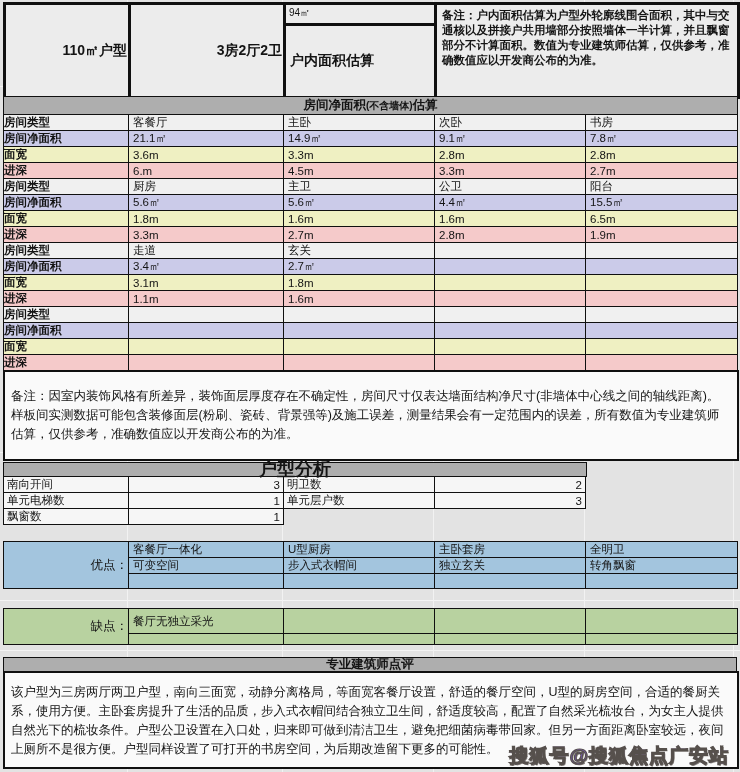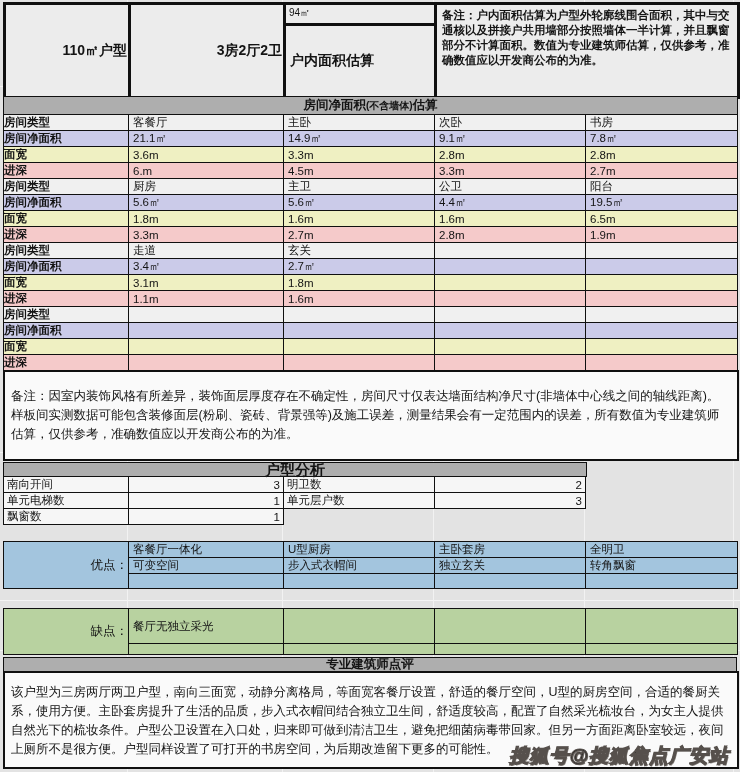--- a/index.html
+++ b/index.html
@@ -36,40 +36,40 @@
   .ra td{background:#cbcbe9;}
   .rw td{background:#eff0c2;}
   .rd td{background:#f5caca;}
 
   
   .notebox{width:720px;border:2px solid #101010;background:#fafafa;font-size:12.5px;line-height:19px;
     padding:15px 6px;margin-top:-1px;white-space:normal;}
 
   
   #analysis .bar{width:582px;height:13px;border:1px solid #101010;background:#aeaeae;
-    font-weight:bold;font-size:15px;text-align:center;line-height:13px;}
+    font-weight:bold;font-size:18px;text-align:center;line-height:13px;}
   #analysis table{margin-top:-1px;}
   #analysis td{border:1px solid #101010;background:#f6f6f6;font-size:11.5px;height:15px;vertical-align:middle;}
   #analysis .al{padding:0 3px;text-align:left;}
   #analysis .av{padding:0 3px;text-align:right;}
 
   
   .pctable{width:734px;}
   .pctable td{border:1px solid #101010;font-size:11.5px;padding:0 4px;vertical-align:middle;}
   .pctable .plabel{text-align:right;font-size:12.5px;padding:0;}
   #pros td{background:#a3c5de;}
   #cons td{background:#b8d2a0;}
 
   
   #review .bar{width:732px;height:13px;border:1px solid #101010;background:#aeaeae;
     font-weight:bold;font-size:12.5px;text-align:center;line-height:13px;}
   #review .box{position:relative;width:720px;height:84px;border:2px solid #101010;background:#fafafa;
     margin-top:-1px;padding:10px 6px 0 6px;font-size:12.5px;line-height:19px;white-space:normal;}
   .wm{position:absolute;right:8px;bottom:2px;font-size:19px;font-weight:bold;letter-spacing:1px;
-    color:#000000;-webkit-text-stroke:1.2px #56504c;text-shadow:1px 1px 0 #8a8580;font-style:italic;}
+    color:#8b5cf6;-webkit-text-stroke:1.2px #56504c;text-shadow:1px 1px 0 #8a8580;}
 </style>
 </head>
 <body>
 
 <div class="page">
 
   <div class="sec" id="top" style="top:2px;">
     <table>
       <colgroup>
           <col style="width:125px">
@@ -137,21 +137,21 @@
             <td>厨房</td>
             <td>主卫</td>
             <td>公卫</td>
             <td>阳台</td>
           </tr>
       <tr class="ra">
             <td class="lbl">房间净面积</td>
             <td>5.6㎡</td>
             <td>5.6㎡</td>
             <td>4.4㎡</td>
-            <td>19.5㎡</td>
+            <td>15.5㎡</td>
           </tr>
       <tr class="rw">
             <td class="lbl">面宽</td>
             <td>1.8m</td>
             <td>1.6m</td>
             <td>1.6m</td>
             <td>6.5m</td>
           </tr>
       <tr class="rd">
             <td class="lbl">进深</td>
@@ -295,21 +295,21 @@
   <div class="sec" id="cons" style="top:608px;">
     <table class="pctable">
       <colgroup>
           <col style="width:125px">
           <col style="width:155px">
           <col style="width:151px">
           <col style="width:151px">
           <col style="width:152px">
         </colgroup>
       <tbody>
-          <tr style="height:35px;">
+          <tr style="height:25px;">
         <td class="plabel" rowspan="2">缺点：</td>
         <td>餐厅无独立采光</td>
         <td></td>
         <td></td>
         <td></td>
       </tr>
       <tr style="height:11px;">
         <td></td>
         <td></td>
         <td></td>

